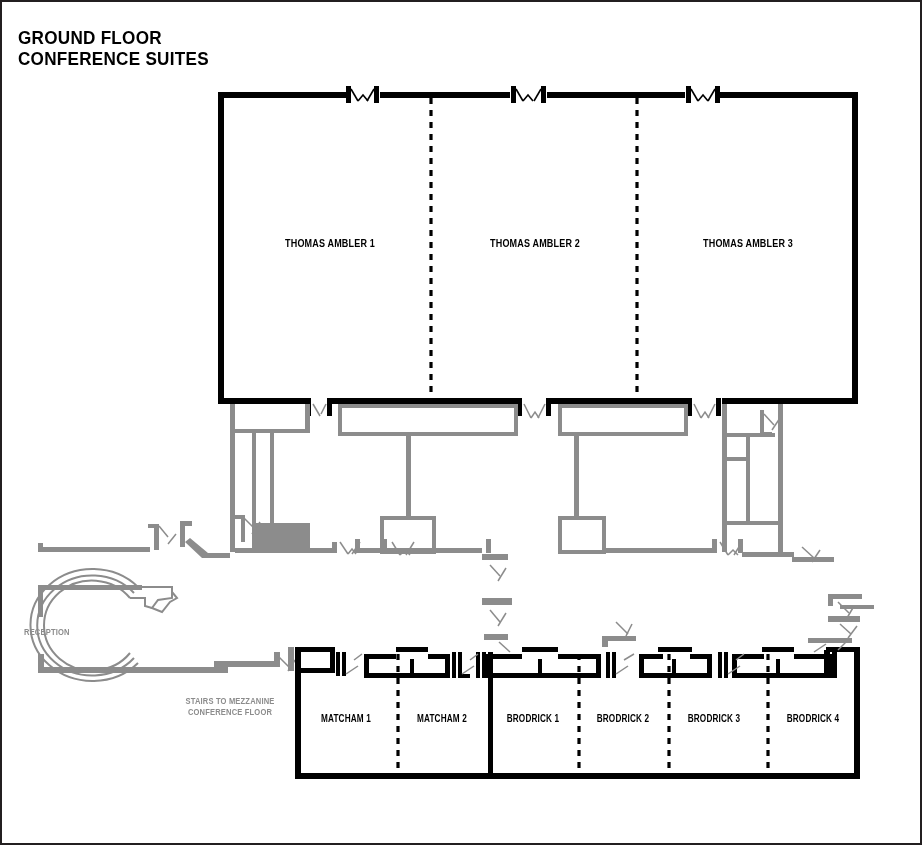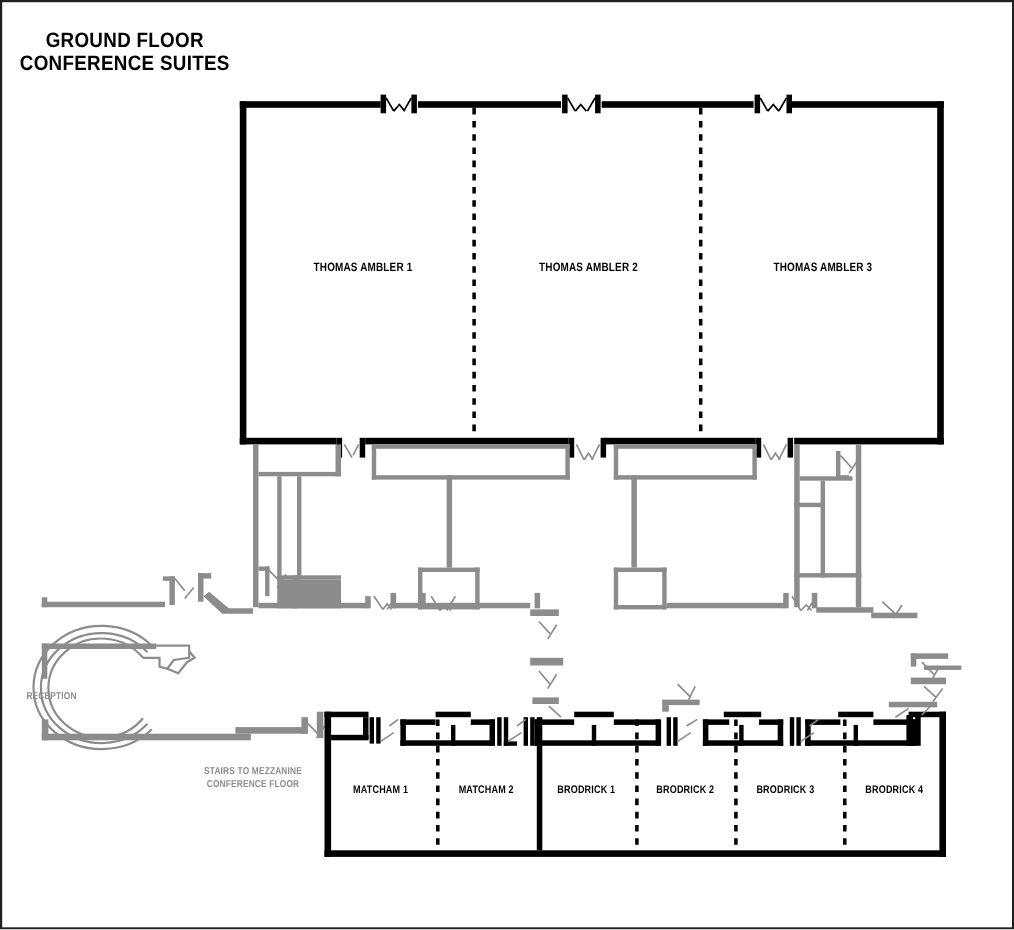--- a/index.html
+++ b/index.html
@@ -25,21 +25,20 @@
     top: 0;
     width: 922px;
     height: 845px;
     display: block;
   }
   .title-block {
     position: absolute;
     left: 16px;
     top: 26px;
     line-height: 1.08;
-    text-align: center;
   }
   .title-line {
     font-family: "Liberation Sans Narrow", "Liberation Sans", sans-serif;
     font-weight: bold;
     font-size: 19px;
     letter-spacing: 0.3px;
     color: #000000;
     transform: scaleX(0.9);
     transform-origin: left center;
     white-space: nowrap;

